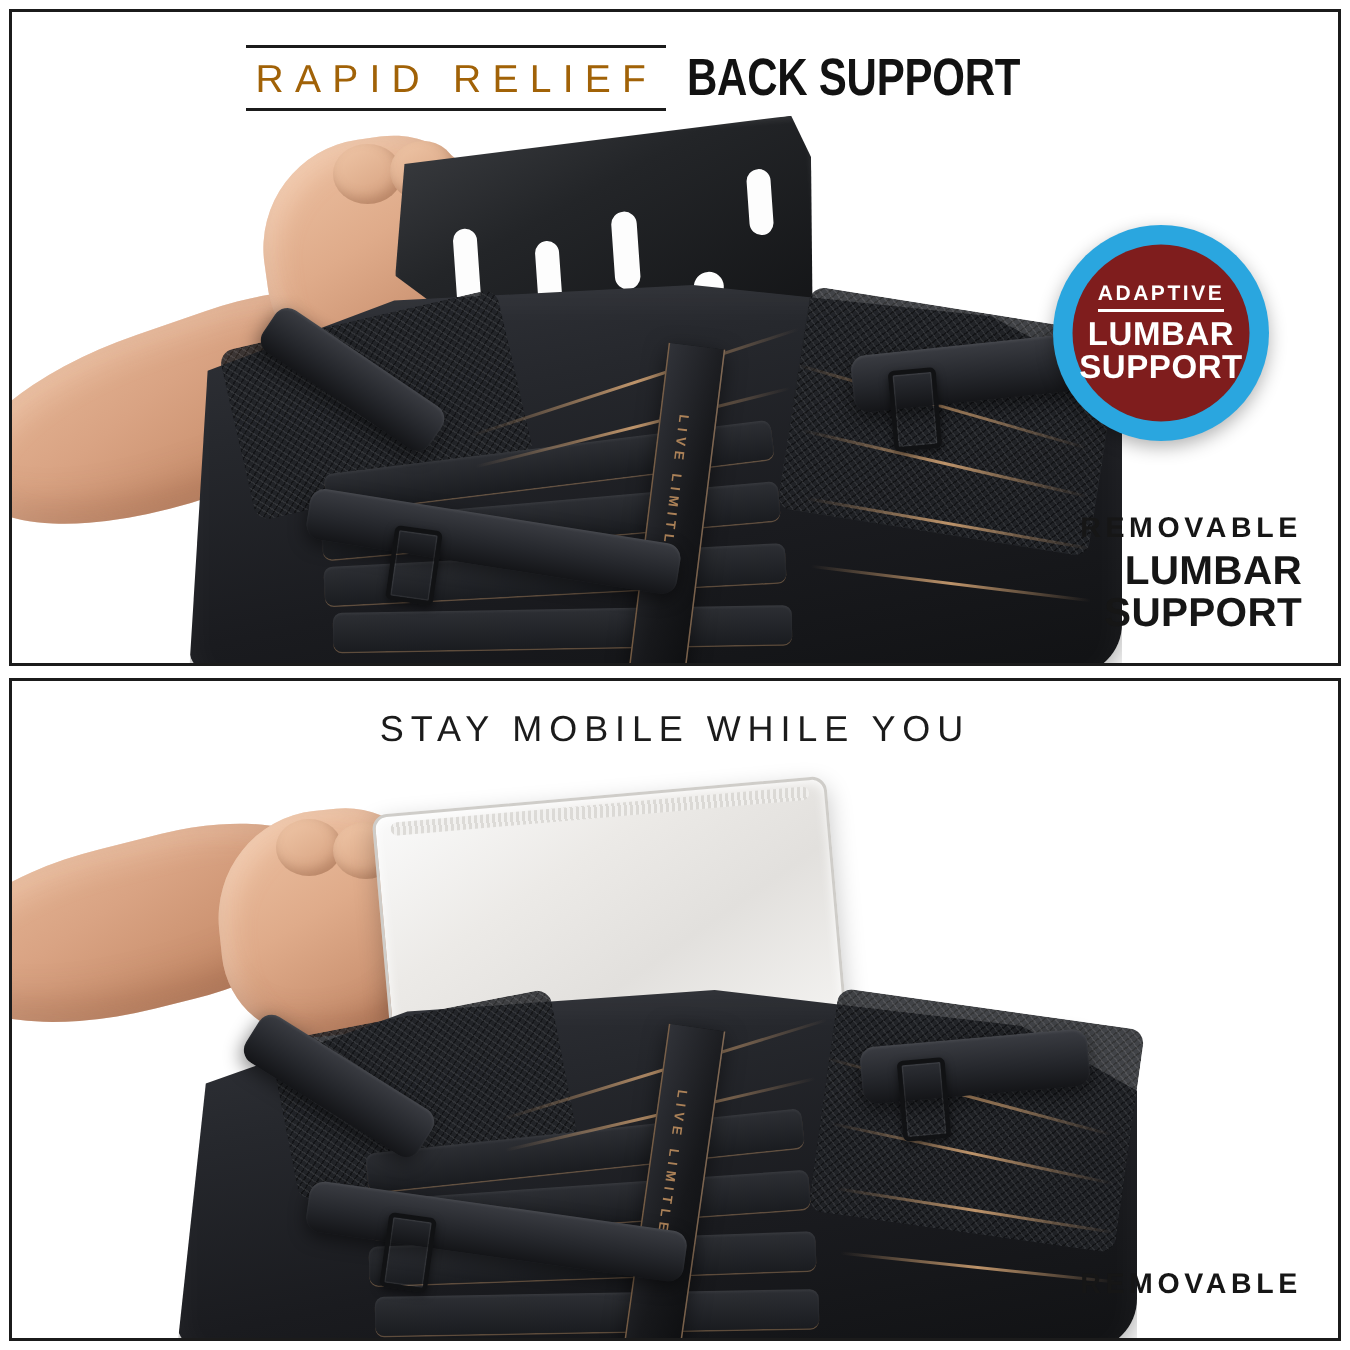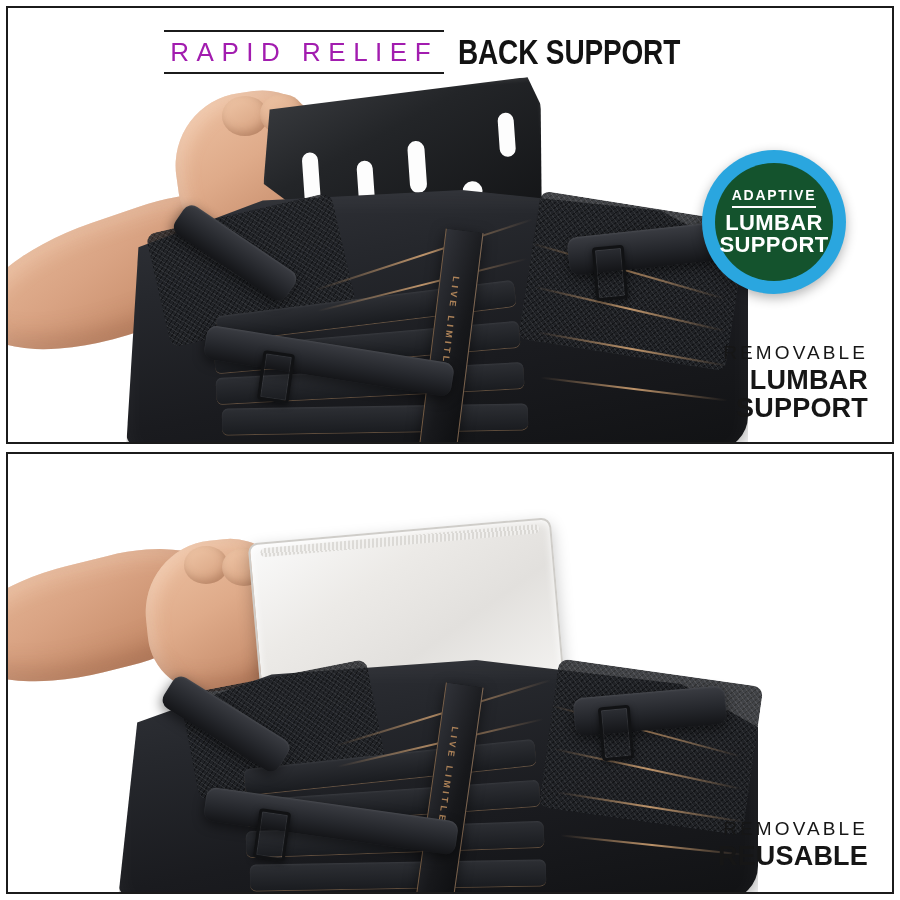--- a/index.html
+++ b/index.html
@@ -16,35 +16,35 @@
 
   
   .hl{position:absolute;left:0;width:100%;text-align:center;color:#141414;white-space:nowrap;}
 
   .rapid-wrap{position:absolute;top:22px;left:0;width:100%;
               display:flex;align-items:center;justify-content:center;gap:14px;}
   .rapid-rule-box{position:relative;padding:4px 0;}
   .rapid-rule-box:before,.rapid-rule-box:after{content:"";position:absolute;left:0;right:0;
               height:2px;background:#1b1b1b;}
   .rapid-rule-box:before{top:0;} .rapid-rule-box:after{bottom:0;}
-  .rapid{font-size:26px;font-weight:300;letter-spacing:7.5px;color:#a21caf;
+  .rapid{font-size:26px;font-weight:300;letter-spacing:7.5px;color:#a16207;
          padding:3px 6px 2px 6px;line-height:1.18;}
   .backsupport{font-size:35px;font-weight:800;letter-spacing:-0.2px;color:#121212;
                transform:scaleX(.80);transform-origin:left center;line-height:1;}
 
   .stay{top:19px;font-size:24px;font-weight:300;letter-spacing:4.6px;color:#1b1b1b;}
   .recover-line{position:absolute;top:51px;left:0;width:100%;text-align:center;}
   .recover{font-size:30px;font-weight:800;letter-spacing:10px;color:#121212;}
   .tm{font-size:10px;font-weight:700;vertical-align:super;letter-spacing:0;}
 
   
   .callout{position:absolute;right:24px;text-align:right;color:#161616;line-height:1.04;}
   #callout-lumbar{bottom:20px;}
   #callout-gel{bottom:22px;}
-  .co-top{font-size:19px;font-weight:400;letter-spacing:3.1px;display:block;margin-bottom:3px;text-align:right;}
+  .co-top{font-size:19px;font-weight:700;letter-spacing:3.1px;display:block;margin-bottom:3px;text-align:right;}
   .co-big{font-size:27px;font-weight:800;letter-spacing:.2px;display:block;}
 
   
   .stage{position:absolute;inset:0;overflow:hidden;}
 
   
   .arm{position:absolute;border-radius:46% 38% 40% 50%;
        background:linear-gradient(160deg,#e6b797 0%,#d9a383 40%,#c98f6d 75%,#b87d5d 100%);
        box-shadow:inset -10px -12px 26px rgba(120,70,45,.35),
                   inset 8px 8px 20px rgba(255,225,200,.45);}
@@ -102,21 +102,21 @@
     box-shadow:0 6px 16px rgba(0,0,0,.22), inset 0 2px 8px rgba(255,255,255,.9);}
   .gelseal{position:absolute;border-radius:6px;
     background:repeating-linear-gradient(90deg,#d8d6d2 0 2px,#f2f1ef 2px 4px);
     opacity:.85;}
 
   
   .badge{position:absolute;border-radius:50%;}
   #badge-lumbar{left:694px;top:142px;width:144px;height:144px;
     background:#2aa6df;box-shadow:0 4px 12px rgba(0,0,0,.3);}
   #badge-lumbar .inner{position:absolute;left:13px;top:13px;width:118px;height:118px;
-    border-radius:50%;background:#14532d;
+    border-radius:50%;background:#7f1d1d;
     display:flex;flex-direction:column;align-items:center;justify-content:center;}
   .bl-adaptive{color:#fff;font-size:14px;font-weight:700;letter-spacing:1.7px;line-height:1;}
   .bl-rule{width:84px;height:2px;background:#fff;margin:4px 0 4px;}
   .bl-lumbar{color:#fff;font-size:22px;font-weight:800;letter-spacing:.4px;line-height:1.02;}
   .bl-support{color:#fff;font-size:22px;font-weight:800;letter-spacing:.4px;line-height:1.02;}
 </style>
 </head>
 <body>
 
 <div class="page">
@@ -231,19 +231,19 @@
       <div class="centerstrap" style="left:422px;top:230px;width:36px;height:226px;transform:rotate(8deg);"></div>
       <div class="strap-text" style="left:434px;top:272px;transform:rotate(8deg);">LIVE LIMITLESS</div>
 
       <div class="belt" style="left:150px;top:252px;width:136px;height:36px;transform:rotate(32deg);"></div>
       <div class="belt" style="left:196px;top:350px;width:254px;height:34px;transform:rotate(8deg);"></div>
       <div class="belt" style="left:566px;top:238px;width:152px;height:38px;transform:rotate(-5deg);"></div>
       <div class="buckle" style="left:248px;top:356px;width:26px;height:44px;transform:rotate(8deg);"></div>
       <div class="buckle" style="left:592px;top:252px;width:26px;height:48px;transform:rotate(-5deg);"></div>
     </div>
 
+    <div class="hl stay">STAY MOBILE WHILE YOU</div>
 
     <div class="callout" id="callout-gel">
       <span class="co-top">REMOVABLE</span>
-      <span class="co-big">REUSABLE</span>
     </div>
   </div>
 </div>
 
 </body></html>

